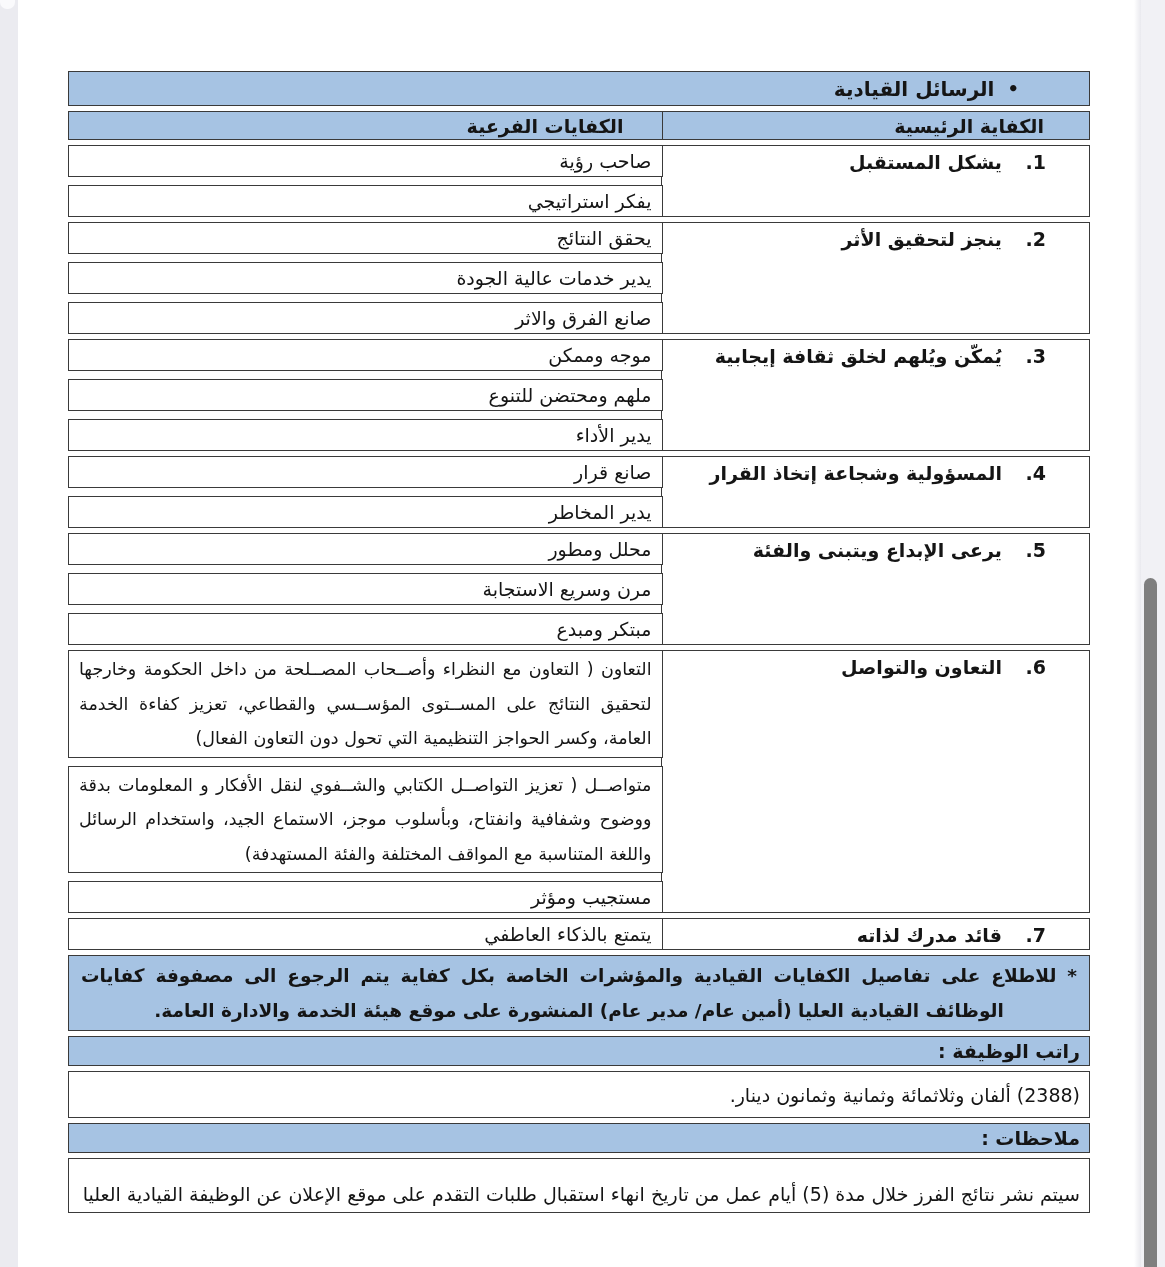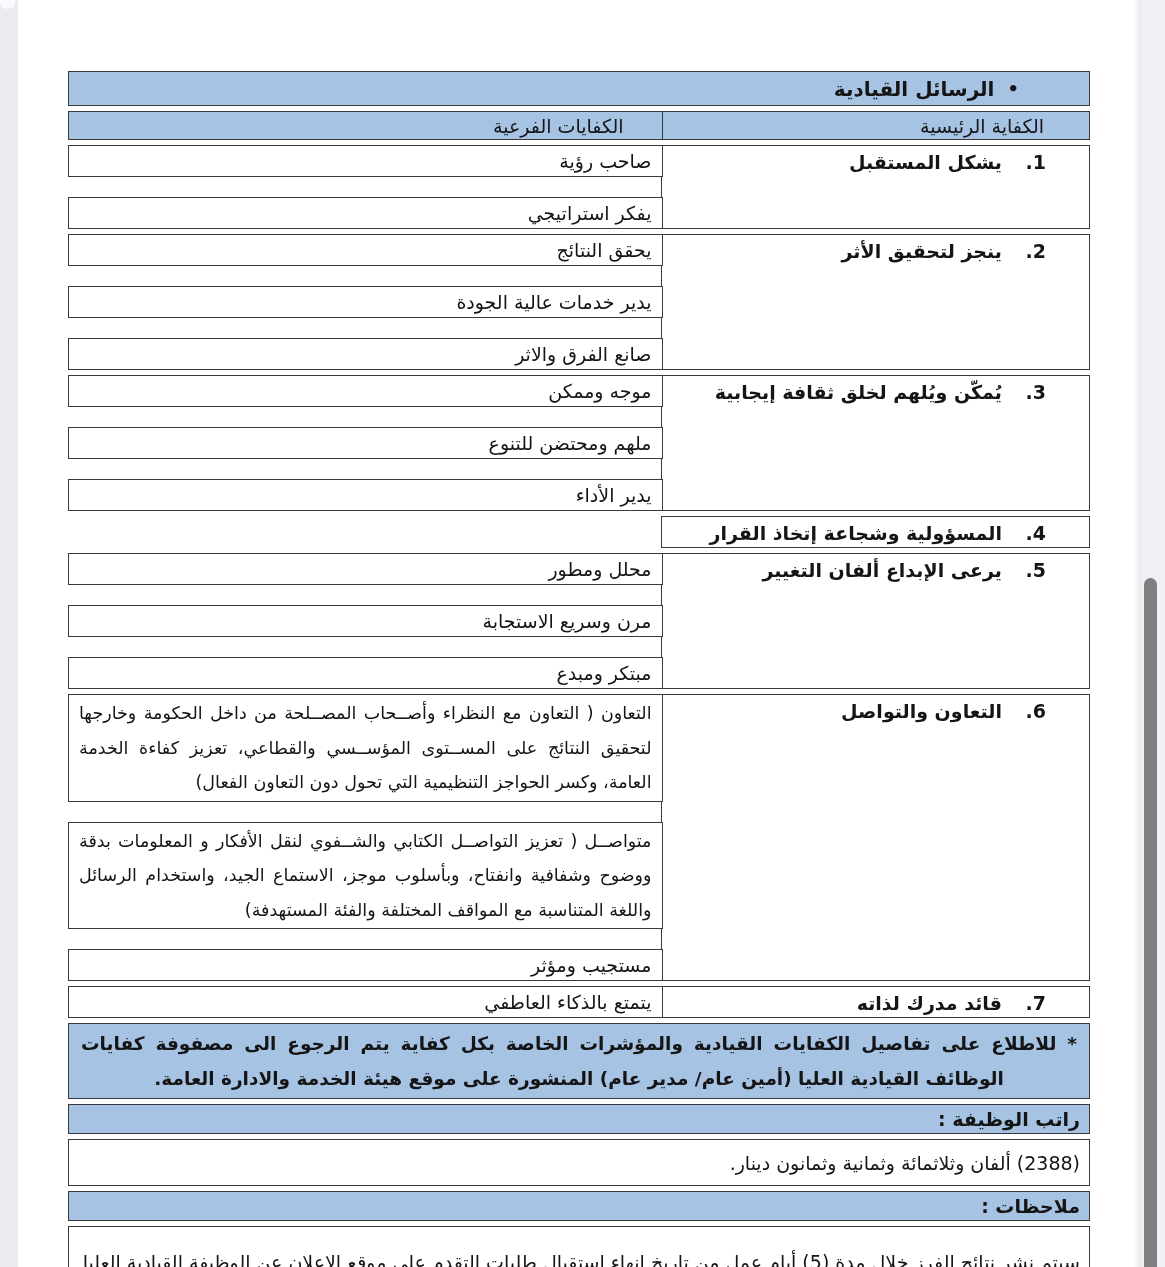--- a/index.html
+++ b/index.html
@@ -20,26 +20,26 @@
     display:flex;flex-direction:column;gap:5px;direction:rtl;
   }
   .cellbox{border:1.5px solid #3a3a3a;box-sizing:border-box;background:#ffffff;}
   .blue{background:#a6c3e3;}
   .t-row{width:100%;}
   .title-row{height:35px;display:flex;align-items:center;padding-inline-start:70px;font-weight:bold;font-size:20px;}
   .title-bullet{margin-inline-end:13px;font-size:18px;}
   .t-split{display:flex;width:100%;}
   .col-main{width:429px;flex:none;margin-inline-end:-1.5px;}
   .col-sub{flex:1;min-width:0;display:flex;flex-direction:column;}
-  .hdr-cell{height:29px;display:flex;align-items:center;font-weight:normal;font-size:19px;}
+  .hdr-cell{height:29px;display:flex;align-items:center;font-weight:bold;font-size:19px;}
   .hdr-main{padding-inline-start:45px;}
   .hdr-sub{padding-inline-start:38px;}
   .group .col-main{padding:3px 43px 0 6px;font-weight:bold;font-size:19px;line-height:27px;}
   .g-num{margin-inline-end:17px;}
-  .sub-stack{display:flex;flex-direction:column;gap:20px;flex:1;}
+  .sub-stack{display:flex;flex-direction:column;gap:8px;flex:1;}
   .sub-cell{height:32px;display:flex;align-items:center;padding:0 10px 0 8px;font-size:19px;}
   .sub-cell.para{height:auto;min-height:105px;display:block;padding:1px 10px;line-height:34.5px;
     font-size:17.5px;text-align:justify;}
   .footnote-row{min-height:74px;padding:2px 12px;box-sizing:border-box;font-weight:bold;font-size:18.5px;
     line-height:35px;text-align:justify;text-align-last:center;}
   .label-row{height:30px;display:flex;align-items:center;padding-inline-start:9px;font-weight:bold;font-size:19px;text-align:right;}
   .value-row{height:47px;display:flex;align-items:center;padding-inline-start:9px;font-size:19px;}
   .notes-row{height:55px;display:flex;align-items:flex-end;padding:0 9px 7px 9px;box-sizing:border-box;font-size:19px;}
 </style>
 </head>
@@ -104,26 +104,32 @@
           <div class="cellbox sub-cell">يدير الأداء</div>
         </div>
     </div>
   </div>
 
   <div class="t-split group">
     <div class="cellbox col-main">
       <span class="g-num">4.</span>
       <span>المسؤولية وشجاعة إتخاذ القرار</span>
     </div>
+    <div class="col-sub">
+      <div class="sub-stack">
+          <div class="cellbox sub-cell">صانع قرار</div>
+          <div class="cellbox sub-cell">يدير المخاطر</div>
+        </div>
+    </div>
   </div>
 
   <div class="t-split group">
     <div class="cellbox col-main">
       <span class="g-num">5.</span>
-      <span>يرعى الإبداع ألفان التغيير</span>
+      <span>يرعى الإبداع ويتبنى والفئة</span>
     </div>
     <div class="col-sub">
       <div class="sub-stack">
           <div class="cellbox sub-cell">محلل ومطور</div>
           <div class="cellbox sub-cell">مرن وسريع الاستجابة</div>
           <div class="cellbox sub-cell">مبتكر ومبدع</div>
         </div>
     </div>
   </div>
 

